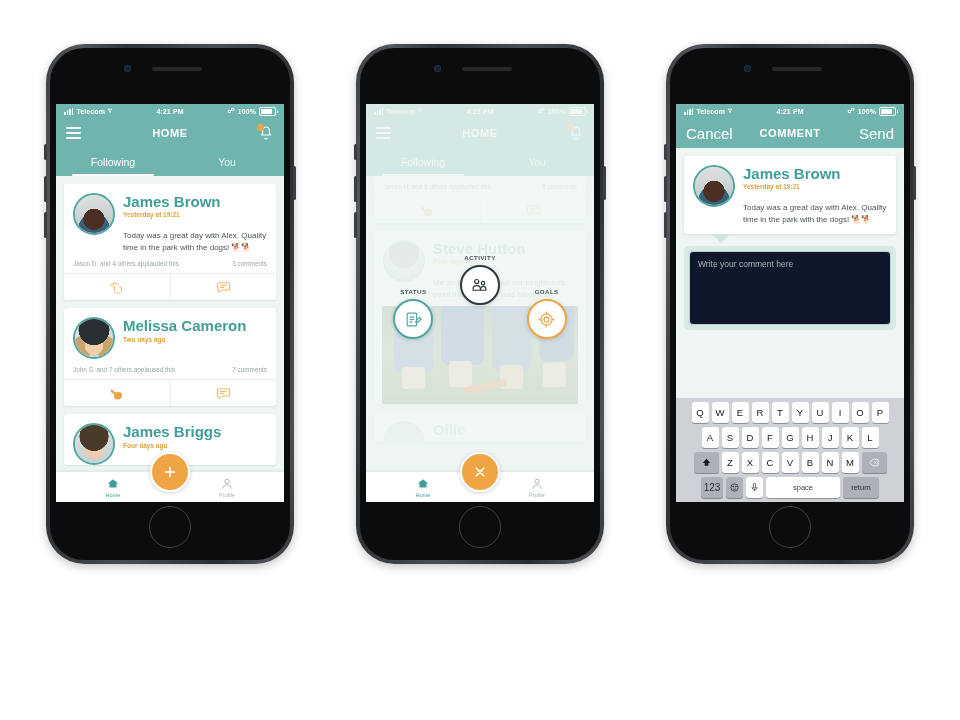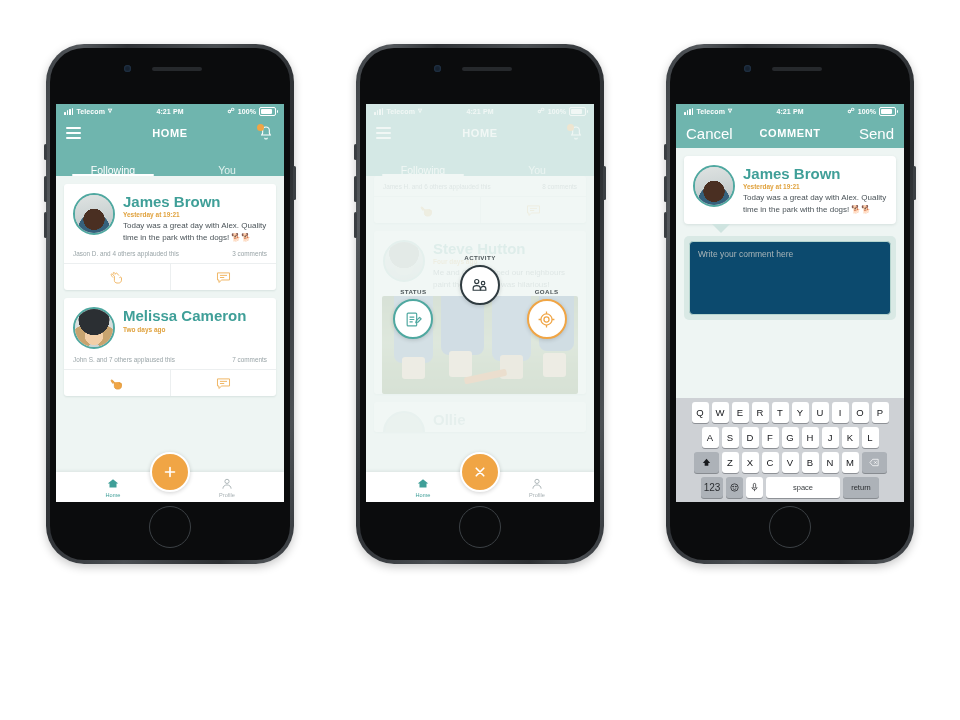--- a/index.html
+++ b/index.html
@@ -55,35 +55,35 @@
   .hamburger{width:15px;display:flex;flex-direction:column;gap:3px;cursor:pointer;}
   .hamburger span{display:block;height:2px;background:#fff;border-radius:1px;}
   .nav-title{position:absolute;left:0;right:0;text-align:center;color:#fff;font-size:11px;font-weight:bold;letter-spacing:.6px;pointer-events:none;}
   .bell{margin-left:auto;position:relative;width:16px;height:16px;}
   .bell svg{width:16px;height:16px;display:block;}
   .bell-dot{position:absolute;left:-1px;top:-1px;width:7px;height:7px;border-radius:50%;background:#f0a545;}
   .nav-side{color:#fff;font-size:15px;}
   .nav-side.right{margin-left:auto;}
 
   
-  .tabs{height:28px;display:flex;align-items:flex-end;}
+  .tabs{height:28px;display:flex;}
   .tab{flex:1;display:flex;align-items:center;justify-content:center;color:#ffffff;font-size:10.5px;position:relative;}
   .tab.inactive{color:#e2f2ef;}
   .tab.active::after{content:"";position:absolute;bottom:0;left:14%;right:14%;height:2px;background:#fff;border-radius:1px;}
 
   
   .feed{position:absolute;left:0;right:0;top:72px;bottom:0;overflow:hidden;padding:0 8px;box-sizing:border-box;background:#eef5f3;}
   .card{background:#fff;border-radius:3px;margin-top:8px;box-shadow:0 1px 2px rgba(80,110,105,.14);overflow:hidden;}
   .post{display:flex;padding:9px 9px 0 9px;}
   .avatar{width:38px;height:38px;border-radius:50%;flex:0 0 38px;border:2px solid #4fa8a0;overflow:hidden;position:relative;background:#cfd8da;}
   .avatar .ph{position:absolute;inset:0;}
   .post-body{padding-left:8px;flex:1;min-width:0;}
   .pname{font-size:15px;color:#3f9f98;font-weight:bold;line-height:1.15;}
   .ptime{font-size:6.5px;color:#e0a23e;font-weight:bold;margin-top:1px;}
-  .ptext{font-size:8px;color:#4a5358;line-height:1.45;margin-top:2px;}
+  .ptext{font-size:8px;color:#4a5358;line-height:1.45;margin-top:12px;}
   .meta{display:flex;justify-content:space-between;padding:7px 9px 6px 9px;font-size:6.4px;color:#9aa5a8;}
   .actions{display:flex;border-top:1px solid #eceff0;}
   .act{flex:1;display:flex;align-items:center;justify-content:center;height:26px;}
   .act + .act{border-left:1px solid #eceff0;}
   .act svg{width:17px;height:17px;display:block;}
 
   
   .tabbar{position:absolute;left:0;right:0;bottom:0;height:30px;background:#fff;display:flex;align-items:center;box-shadow:0 -1px 3px rgba(80,110,105,.12);}
   .tb-item{flex:1;display:flex;flex-direction:column;align-items:center;justify-content:center;gap:1px;}
   .tb-item svg{width:14px;height:14px;display:block;}
@@ -104,21 +104,21 @@
   .am-teal{border:2px solid #4fa8a0;}
   .am-dark{border:2px solid #2f3b40;}
   .am-orange{border:2px solid #f0a545;}
   .am-center{margin-bottom:34px;}
 
   
   .commentwrap{position:absolute;left:0;right:0;top:44px;bottom:0;background:#eef5f3;}
   .ccard{background:#fff;border-radius:4px;margin:8px 8px 0 8px;box-shadow:0 1px 3px rgba(80,110,105,.16);position:relative;}
   .ctri{position:absolute;left:28px;bottom:-9px;width:0;height:0;border-left:9px solid transparent;border-right:9px solid transparent;border-top:9px solid #cfe4e0;}
   .cbox-outer{margin:12px 8px 0 8px;background:#d9e9e5;border-radius:5px;padding:5px;}
-  .cbox{background:#0c4a6e;border:1px solid #b6d5cf;border-radius:4px;height:74px;padding:7px 8px;box-sizing:border-box;}
+  .cbox{background:#0f172a;border:1px solid #b6d5cf;border-radius:4px;height:74px;padding:7px 8px;box-sizing:border-box;}
   .cbox .ph{font-size:8.5px;color:#a9b5b8;}
   .suggestbar{position:absolute;left:0;right:0;bottom:104px;height:20px;background:#c6cacd;display:flex;align-items:center;}
   .sug{flex:1;text-align:center;font-size:8px;color:#3a3e41;position:relative;}
   .sug + .sug::before{content:"";position:absolute;left:0;top:3px;bottom:3px;width:1px;background:#aeb3b7;}
   .keyboard{position:absolute;left:0;right:0;bottom:0;height:104px;background:#ced1d5;padding:4px 2px;box-sizing:border-box;display:flex;flex-direction:column;justify-content:space-between;}
   .krow{display:flex;justify-content:center;gap:3px;}
   .key{background:#fff;border-radius:3px;height:21px;min-width:17px;display:flex;align-items:center;justify-content:center;font-size:9.5px;color:#14161a;box-shadow:0 1px 0 #8e9196;}
   .key.dark{background:#adb2b8;box-shadow:0 1px 0 #878b90;}
   .key.wide{min-width:25px;}
   .key.space{flex:1;max-width:74px;font-size:7.5px;color:#3a3e41;}
@@ -254,20 +254,34 @@
             </div>
             <div class="act">
               <svg viewBox="0 0 24 24" fill="none" stroke="#f0b665" stroke-width="1.4" stroke-linejoin="round">
                   <path d="M3.5 5.5h17v10h-11l-4 3.5v-3.5h-2z"></path>
                   <path d="M7 9h10M7 12h6"></path>
                 </svg>
             </div>
           </div>
         </div>
 
+        <div class="card">
+          <div class="post">
+            <div class="avatar">
+              <div class="ph" style="background:
+                radial-gradient(circle at 50% 30%, #4a3a2c 0 44%, rgba(0,0,0,0) 45%),
+                radial-gradient(circle at 50% 62%, #edcdae 0 32%, rgba(0,0,0,0) 33%),
+                linear-gradient(170deg,#dfe4e3 0%,#c6cfd0 100%);"></div>
+            </div>
+            <div class="post-body">
+              <div class="pname">James Briggs</div>
+              <div class="ptime">Four days ago</div>
+            </div>
+          </div>
+        </div>
       </div>
 
       <div class="tabbar">
         <div class="tb-item tb-home">
           <svg viewBox="0 0 24 24" fill="#3f9f98">
               <path d="M12 4 3 11h3v7h12v-7h3z"></path>
             </svg>
           <div class="tb-label">Home</div>
         </div>
         <div class="tb-item tb-profile">

